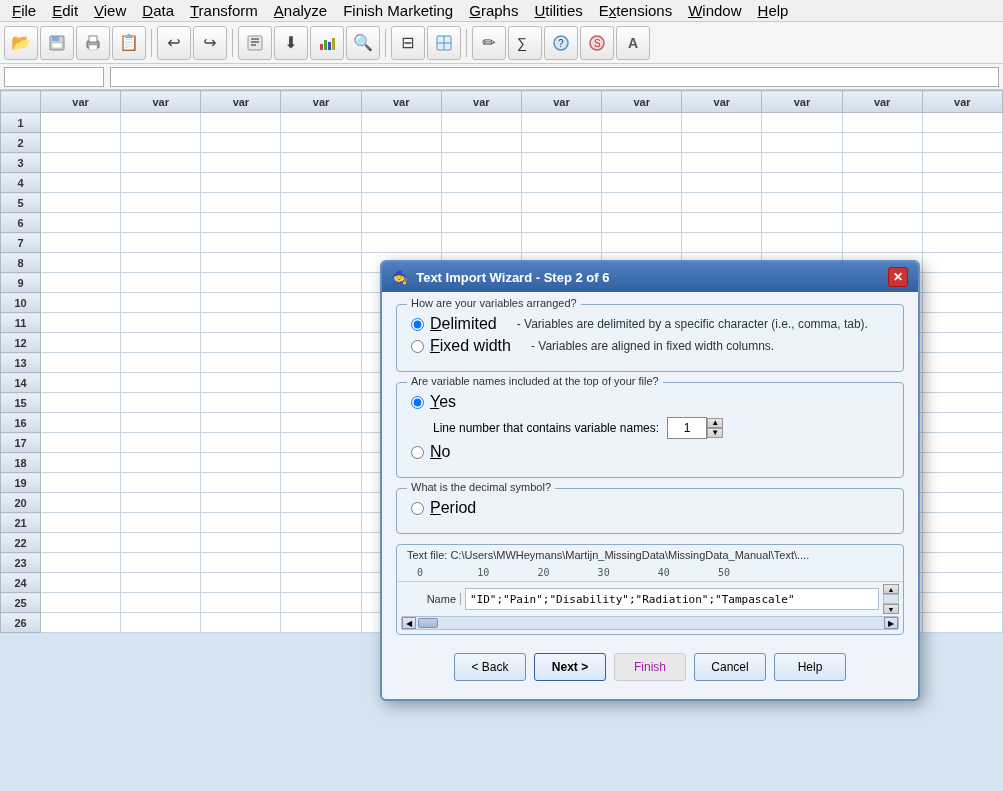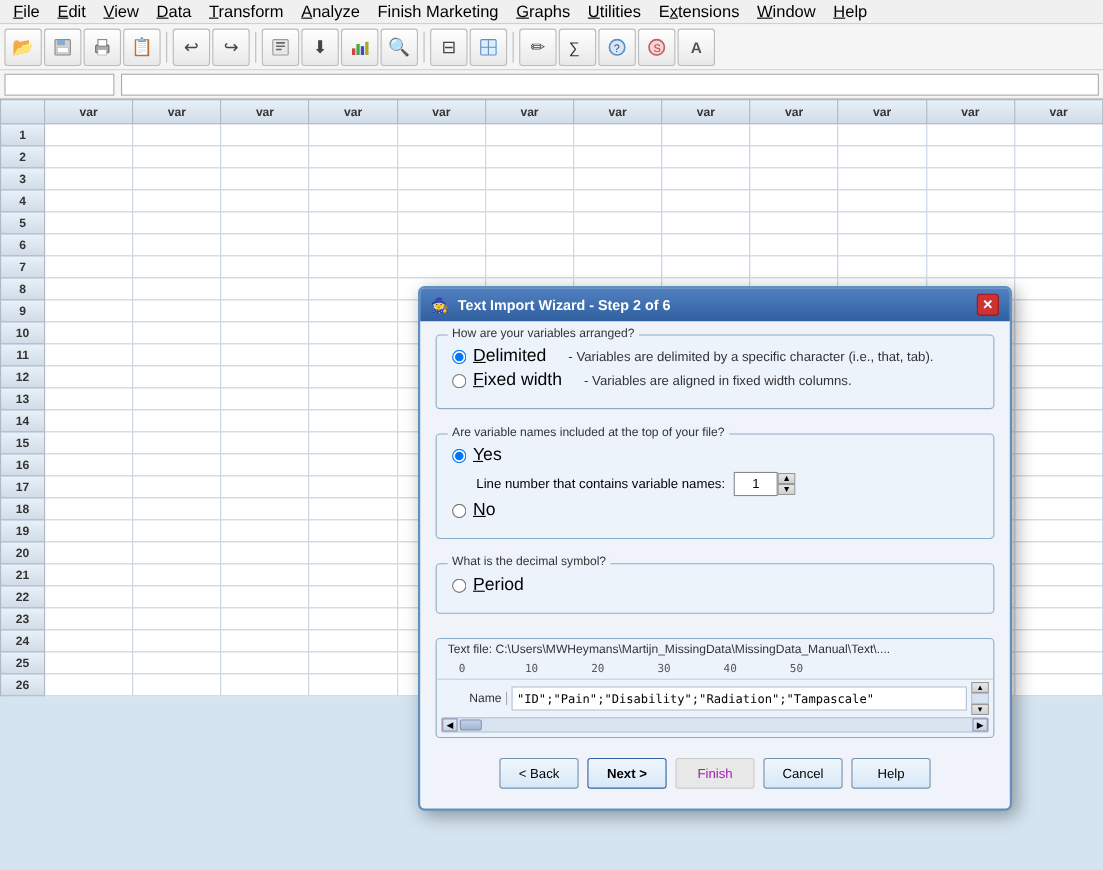--- a/index.html
+++ b/index.html
@@ -175,21 +175,21 @@
     }
 
     .dialog-content {
       padding: 12px 14px;
     }
 
     
     .section-box {
       border: 1px solid #8BACC8;
       border-radius: 4px;
-      margin-bottom: 22px;
+      margin-bottom: 10px;
       padding: 10px 4px 12px 14px;
       background: #edf3fb;
       position: relative;
     }
     .section-label {
       position: absolute;
       top: -8px;
       left: 10px;
       background: #edf3fb;
       padding: 0 4px;
@@ -872,21 +872,21 @@
         <div class="dialog-close-btn">✕</div>
       </div>
 
       <div class="dialog-content">
 
         <div class="section-box">
           <span class="section-label">How are your variables arranged?</span>
           <div class="radio-row">
             <input type="radio" name="arrangement" id="delimited" checked="" style="">
             <label class="radio-label" for="delimited"><u>D</u>elimited</label>
-            <span class="radio-description">- Variables are delimited by a specific character (i.e., that, tab).</span>
+            <span class="radio-description">- Variables are delimited by a specific character (i.e., comma, tab).</span>
           </div>
           <div class="radio-row">
             <input type="radio" name="arrangement" id="fixed-width" style="">
             <label class="radio-label" for="fixed-width"><u>F</u>ixed width</label>
             <span class="radio-description">- Variables are aligned in fixed width columns.</span>
           </div>
         </div>
 
         <div class="section-box">
           <span class="section-label">Are variable names included at the top of your file?</span>

